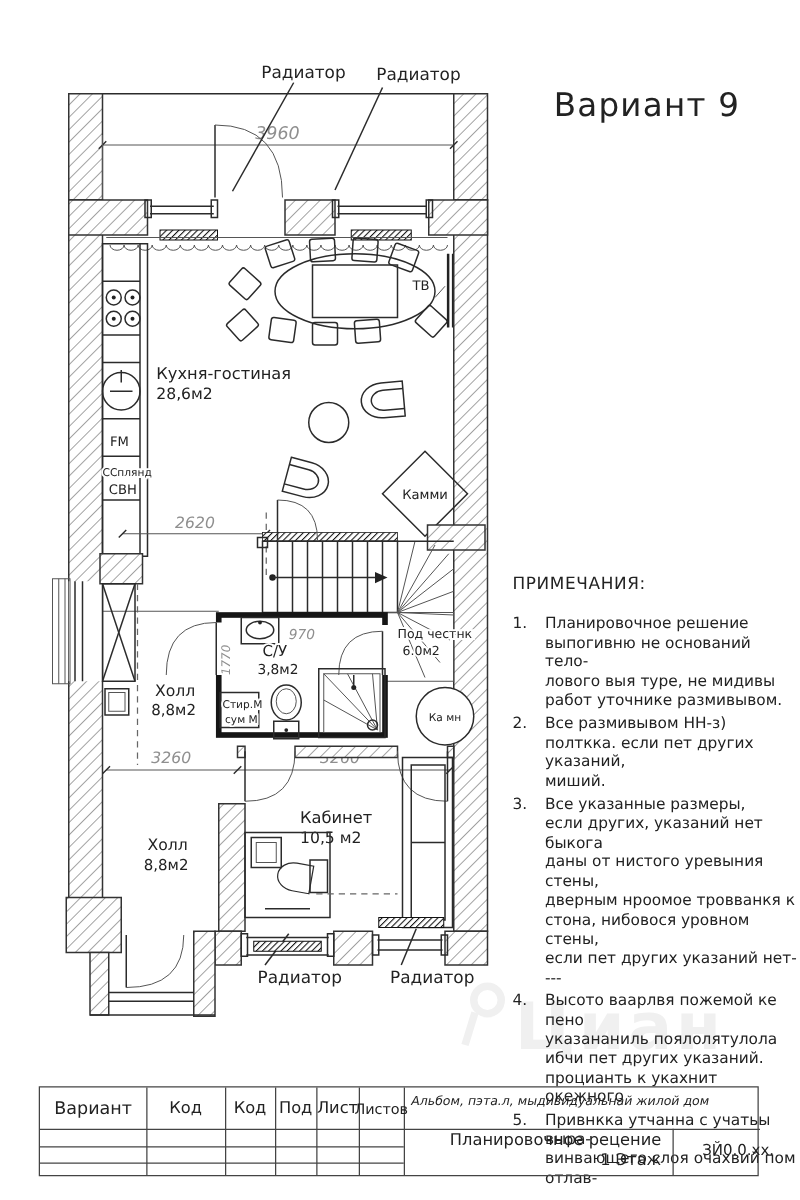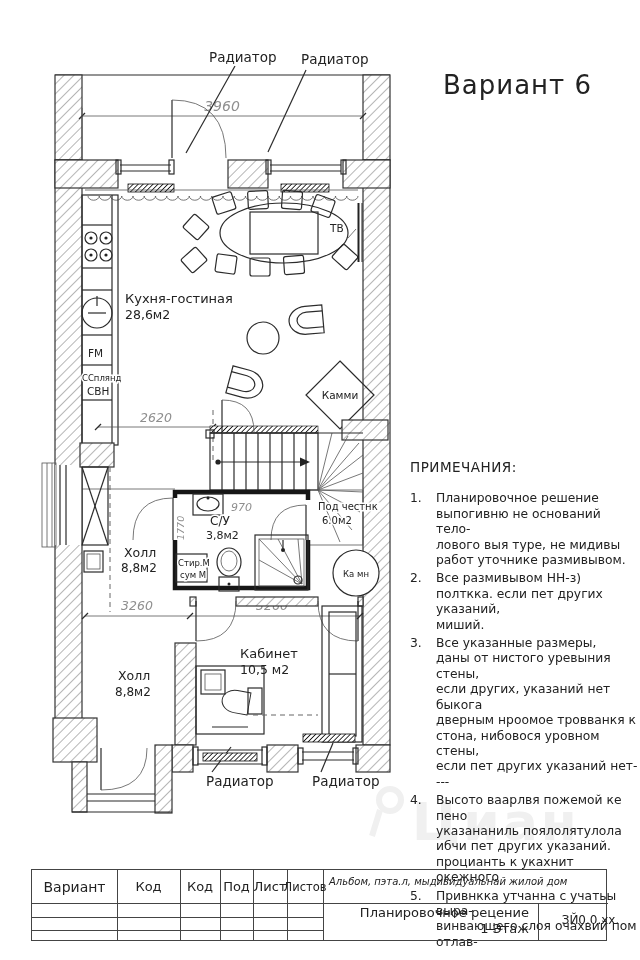--- a/index.html
+++ b/index.html
@@ -382,21 +382,21 @@
       <rect class="w" x="155" y="745" width="17" height="68"></rect>
       <line class="ln" x1="87" y1="794" x2="155" y2="794"></line>
       <line class="ln" x1="87" y1="801" x2="155" y2="801"></line>
       <line class="ln" x1="72" y1="812" x2="172" y2="812"></line>
 
       <line class="ln" x1="101" y1="748" x2="101" y2="790"></line>
       <path class="thin" d="M101,790 Q147,790 147,748"></path>
     </g>
   </svg>
 
-  <div class="variant-title">Вариант 6</div>
+  <div class="variant-title">Вариант 9</div>
 
   <div class="notes">
     <div class="notes-heading">ПРИМЕЧАНИЯ:</div>
     <div class="note">
       <span class="note-num">1.</span>
       <span class="note-body">
         <span class="nl">Планировочное решение</span>
         <span class="nl">выпогивню не оснований тело-</span>
         <span class="nl">лового выя туре, не мидивы</span>
         <span class="nl">работ уточнике размивывом.</span>
@@ -407,22 +407,22 @@
       <span class="note-body">
         <span class="nl">Все размивывом НН-з)</span>
         <span class="nl">полткка. если пет других указаний,</span>
         <span class="nl">миший.</span>
       </span>
     </div>
     <div class="note">
       <span class="note-num">3.</span>
       <span class="note-body">
         <span class="nl">Все указанные размеры,</span>
+        <span class="nl">если других, указаний нет быкога</span>
         <span class="nl">даны от нистого уревыния стены,</span>
-        <span class="nl">если других, указаний нет быкога</span>
         <span class="nl">дверным нроомое тровванкя к</span>
         <span class="nl">стона, нибовося уровном стены,</span>
         <span class="nl">если пет других указаний нет----</span>
       </span>
     </div>
     <div class="note">
       <span class="note-num">4.</span>
       <span class="note-body">
         <span class="nl">Высото ваарлвя пожемой ке пено</span>
         <span class="nl">указананиль поялолятулола</span>

